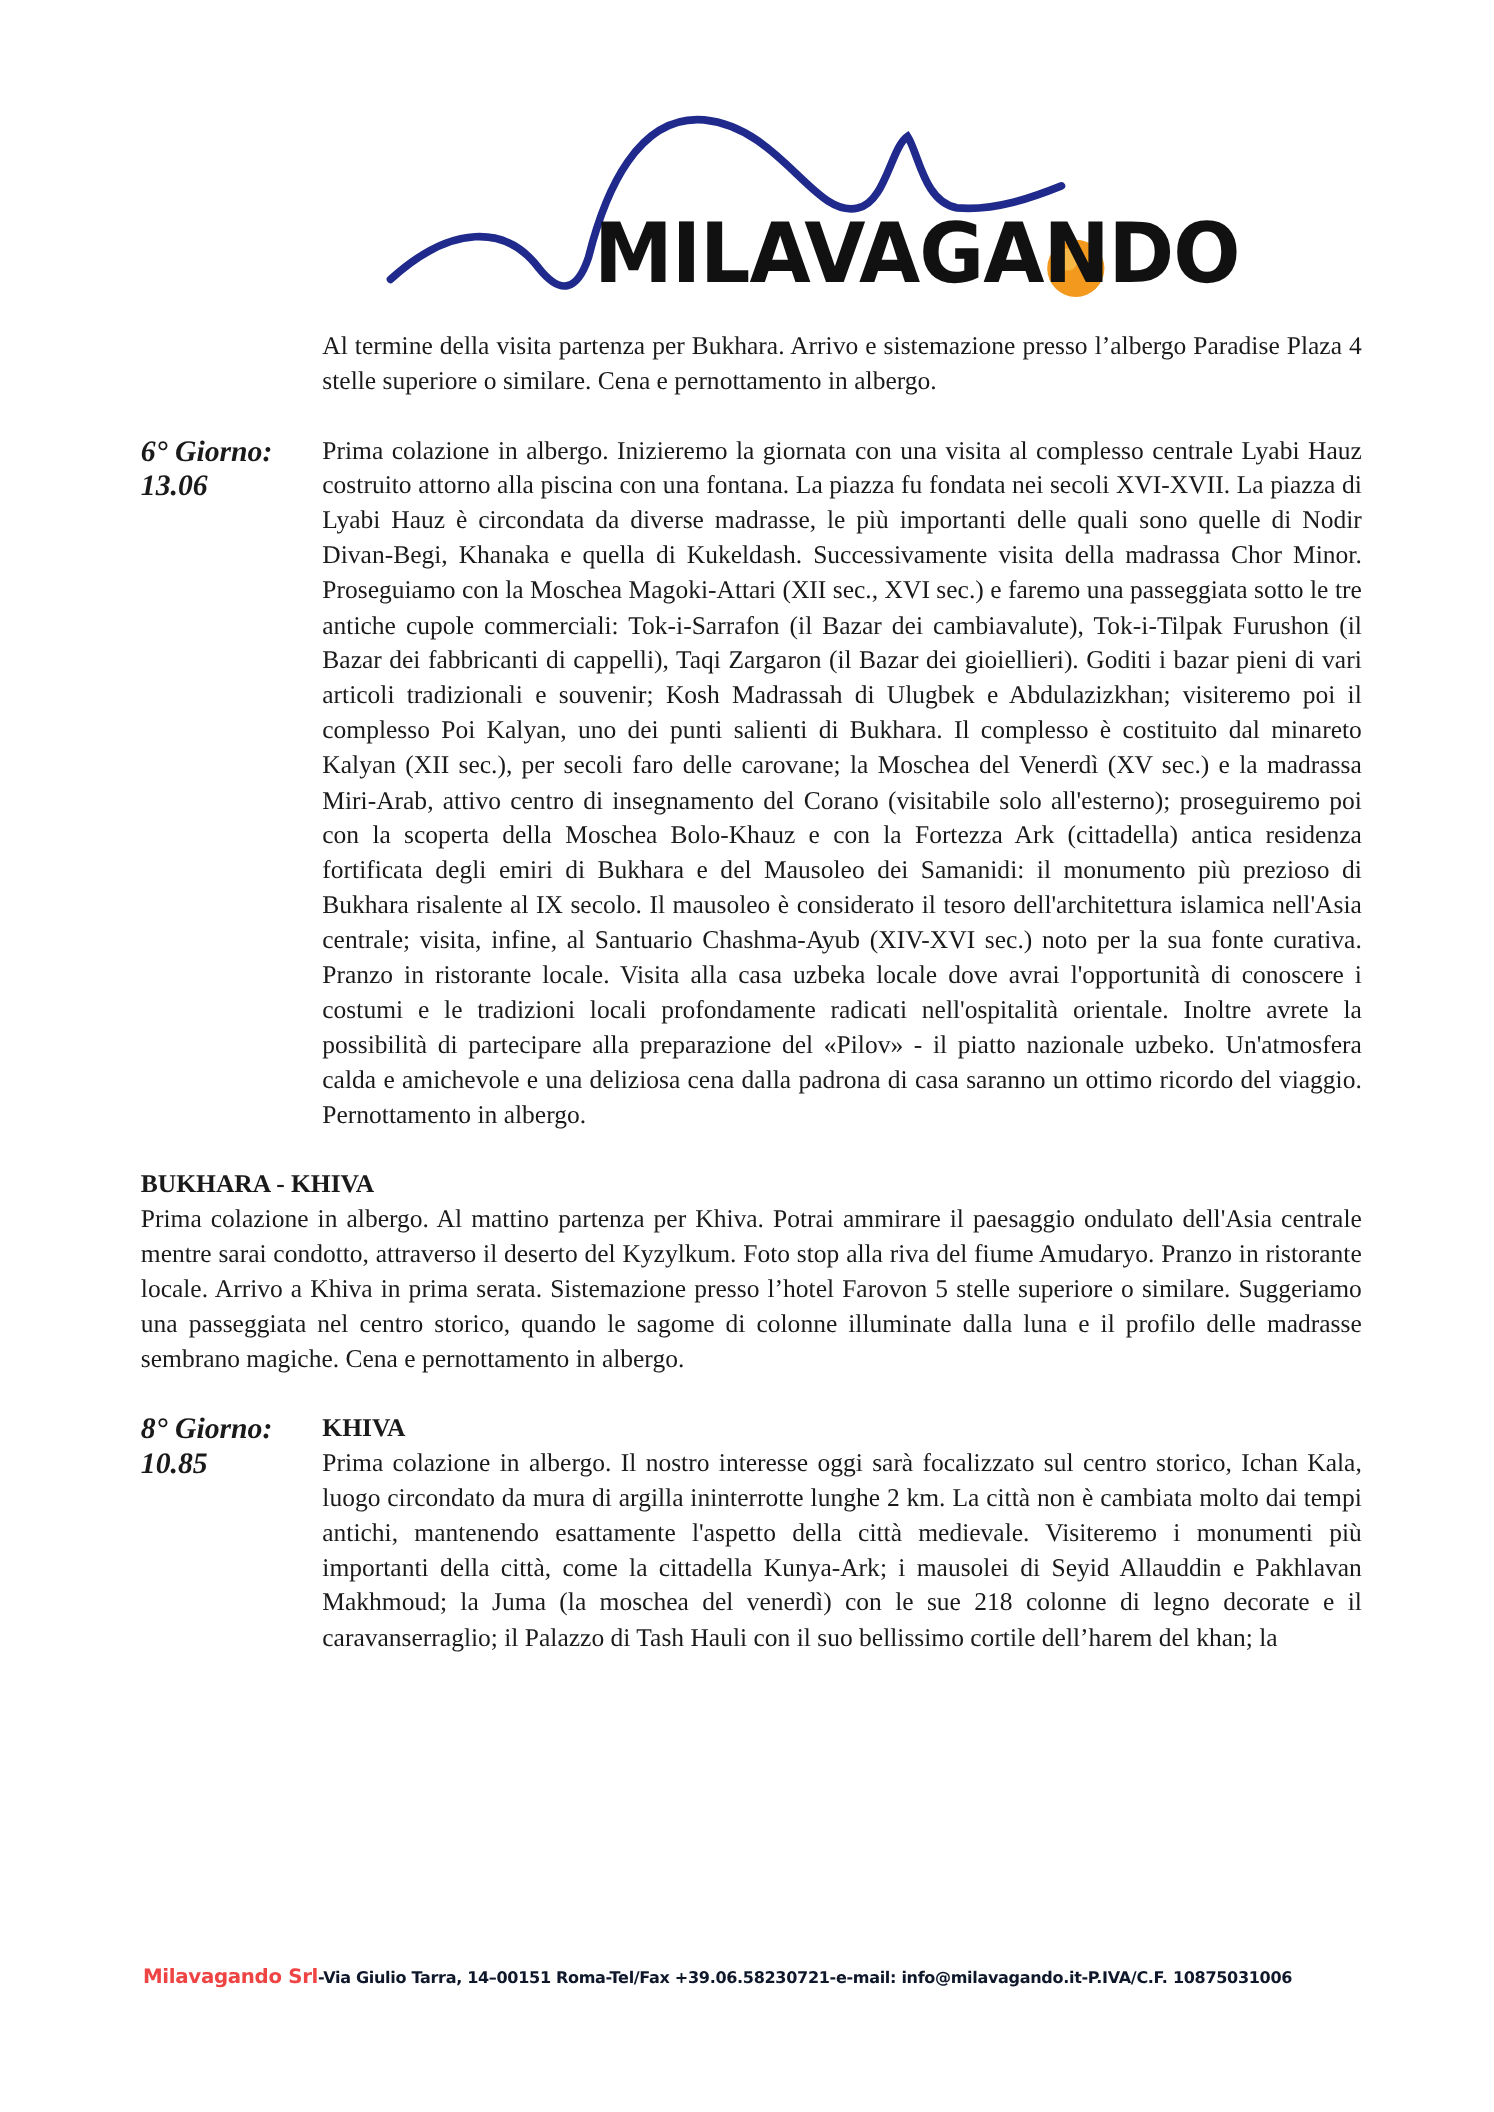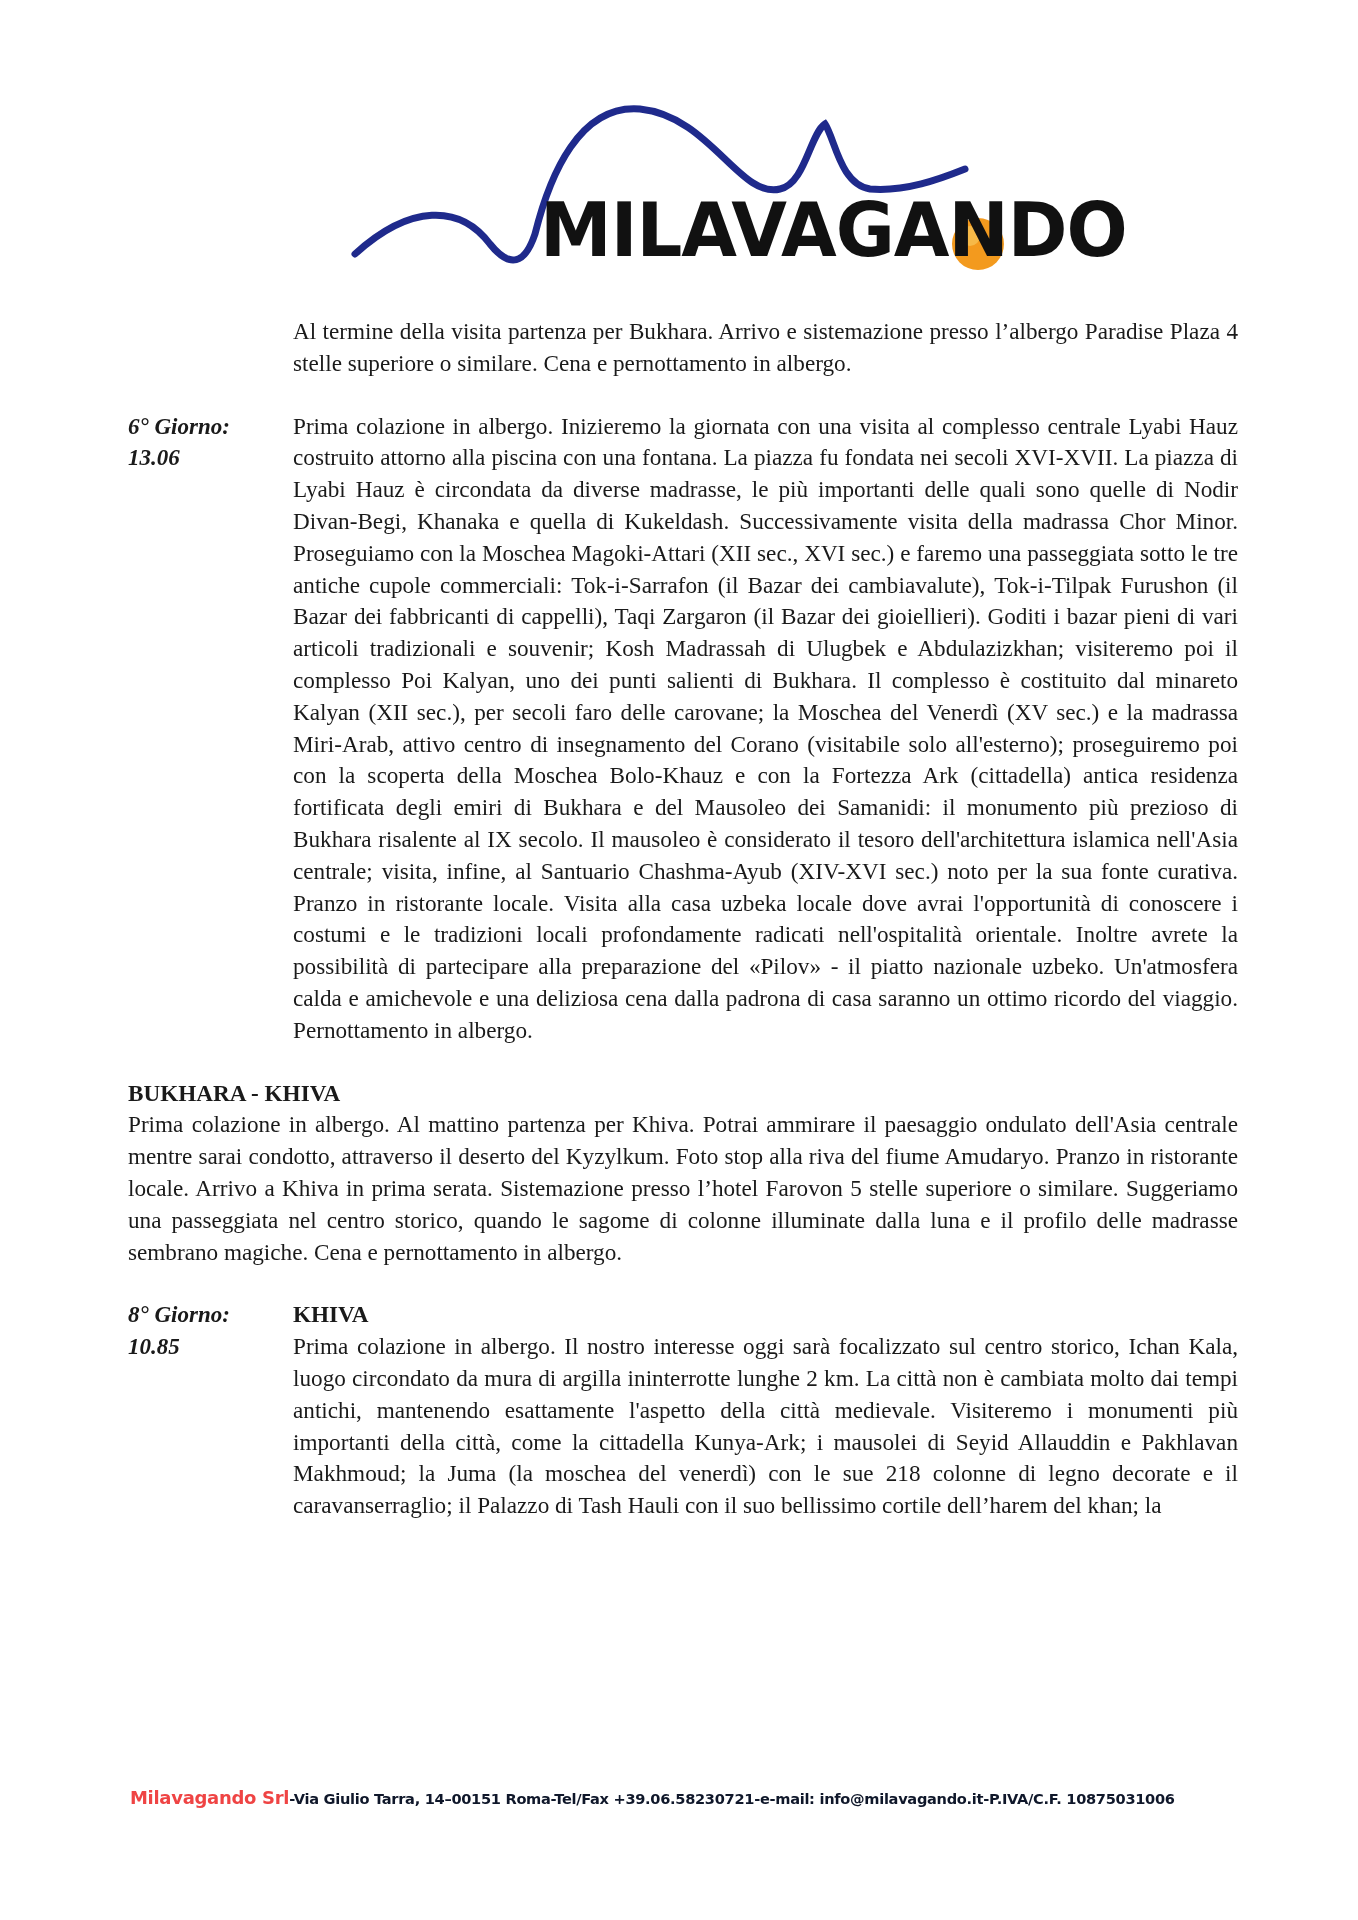--- a/index.html
+++ b/index.html
@@ -6,21 +6,21 @@
   body { width: 1358px; height: 1920px; position: relative; overflow: hidden;
          font-family: "Liberation Serif", "DejaVu Serif", serif; color: #1a1a1a; }
   .logo { position: absolute; left: 350px; top: 94px; width: 660px; height: 210px; text-align: right; }
   .logo svg { width: 100%; height: 100%; }
   .logo-word { position: absolute; left: 190px; top: 100px;
                font-family: "DejaVu Sans", sans-serif; font-weight: bold; font-size: 72px;
                letter-spacing: -1px; color: #111; transform: scaleY(1.05); line-height: 1; }
   .content { position: absolute; left: 128px; top: 300px; width: 1110px; }
   .intro { margin-left: 165px; font-size: 23.2px; line-height: 31.8px; text-align: justify; }
   .day { display: flex; margin-top: 31px; }
-  .day-label { width: 165px; flex: none; font-size: 23px; line-height: 31.8px; font-style: italic; font-weight: bold; }
+  .day-label { width: 165px; flex: none; font-size: 27px; line-height: 31.8px; font-style: italic; font-weight: bold; }
   .day-body { flex: 1; font-size: 23.2px; line-height: 31.8px; text-align: justify; }
   .day-title { font-weight: bold; }
   b { font-weight: normal; }
   .footer { position: absolute; left: 130px; top: 1787px; width: 1110px; white-space: nowrap;
             font-family: "DejaVu Sans", sans-serif; font-weight: bold; font-size: 14.6px; letter-spacing: -0.3px; }
   .footer .brand { color: #ef4444; font-size: 18px; }
   .footer .rest { color: #0f172a; }
 </style>
 </head>
 <body>
@@ -28,21 +28,21 @@
 <div class="logo">
   <svg viewBox="0 0 660 210">
     <path d="M5 160 C 60 110, 110 110, 140 150 C 160 175, 175 170, 185 140 C 200 80, 230 10, 290 15 C 360 22, 390 105, 430 95 C 455 90, 460 40, 475 30 C 485 45, 490 90, 520 95 C 555 98, 590 85, 615 75" fill="none" stroke="#1f2a8c" stroke-width="7" stroke-linecap="round"></path>
     <circle cx="628" cy="150" r="26" fill="#f39a1e"></circle>
     <circle cx="620" cy="142" r="10" fill="#f7c65a" opacity="0.7"></circle>
   </svg>
   <div class="logo-word">MILAVAGANDO</div>
 </div>
 
 <div class="content">
-  <p class="intro" style="margin-top:16px;margin-bottom:0">Al termine della visita partenza per Bukhara. Arrivo e sistemazione presso l’albergo Paradise Plaza 4 stelle superiore o similare. Cena e pernottamento in albergo.</p>
+  <p class="intro" style="margin-top:0;margin-bottom:0">Al termine della visita partenza per Bukhara. Arrivo e sistemazione presso l’albergo Paradise Plaza 4 stelle superiore o similare. Cena e pernottamento in albergo.</p>
 
   <div class="day">
     <div class="day-label">
       <div>6° Giorno:</div>
       <div>13.06</div>
     </div>
     <div class="day-body">
       <div class="day-text"><span>Prima colazione in albergo. Inizieremo la giornata con una visita al complesso centrale </span><b>Lyabi Hauz</b><span> costruito attorno alla piscina con una fontana. La piazza fu fondata nei secoli XVI-XVII. La piazza di Lyabi Hauz è circondata da diverse madrasse, le più importanti delle quali sono quelle di </span><b>Nodir Divan-Begi, Khanaka</b><span> e quella di </span><b>Kukeldash</b><span>. Successivamente visita della madrassa </span><b>Chor Minor</b><span>. Proseguiamo con la </span><b>Moschea Magoki-Attari</b><span> (XII sec., XVI sec.) e faremo una passeggiata sotto le tre antiche cupole commerciali: </span><b>Tok-i-Sarrafon</b><span> (il Bazar dei cambiavalute), </span><b>Tok-i-Tilpak Furushon</b><span> (il Bazar dei fabbricanti di cappelli), </span><b>Taqi Zargaron</b><span> (il Bazar dei gioiellieri). Goditi i bazar pieni di vari articoli tradizionali e souvenir; </span><b>Kosh Madrassah di Ulugbek e Abdulazizkhan</b><span>; visiteremo poi il complesso </span><b>Poi Kalyan</b><span>, uno dei punti salienti di Bukhara. Il complesso è costituito dal minareto </span><b>Kalyan</b><span> (XII sec.), per secoli faro delle carovane; la Moschea del Venerdì (XV sec.) e la madrassa </span><b>Miri-Arab</b><span>, attivo centro di insegnamento del Corano (visitabile solo all'esterno); proseguiremo poi con la scoperta della </span><b>Moschea Bolo-Khauz</b><span> e con la </span><b>Fortezza Ark</b><span> (cittadella) antica residenza fortificata degli emiri di Bukhara e del </span><b>Mausoleo dei Samanidi</b><span>: il monumento più prezioso di Bukhara risalente al IX secolo. Il mausoleo è considerato il tesoro dell'architettura islamica nell'Asia centrale; visita, infine, al Santuario </span><b>Chashma-Ayub</b><span> (XIV-XVI sec.) noto per la sua fonte curativa. Pranzo in ristorante locale. Visita alla casa uzbeka locale dove avrai l'opportunità di conoscere i costumi e le tradizioni locali profondamente radicati nell'ospitalità orientale. Inoltre avrete la possibilità di partecipare alla preparazione del «Pilov» - il piatto nazionale uzbeko. Un'atmosfera calda e amichevole e una deliziosa cena dalla padrona di casa saranno un ottimo ricordo del viaggio. Pernottamento in albergo.</span></div>
     </div>
   </div>

